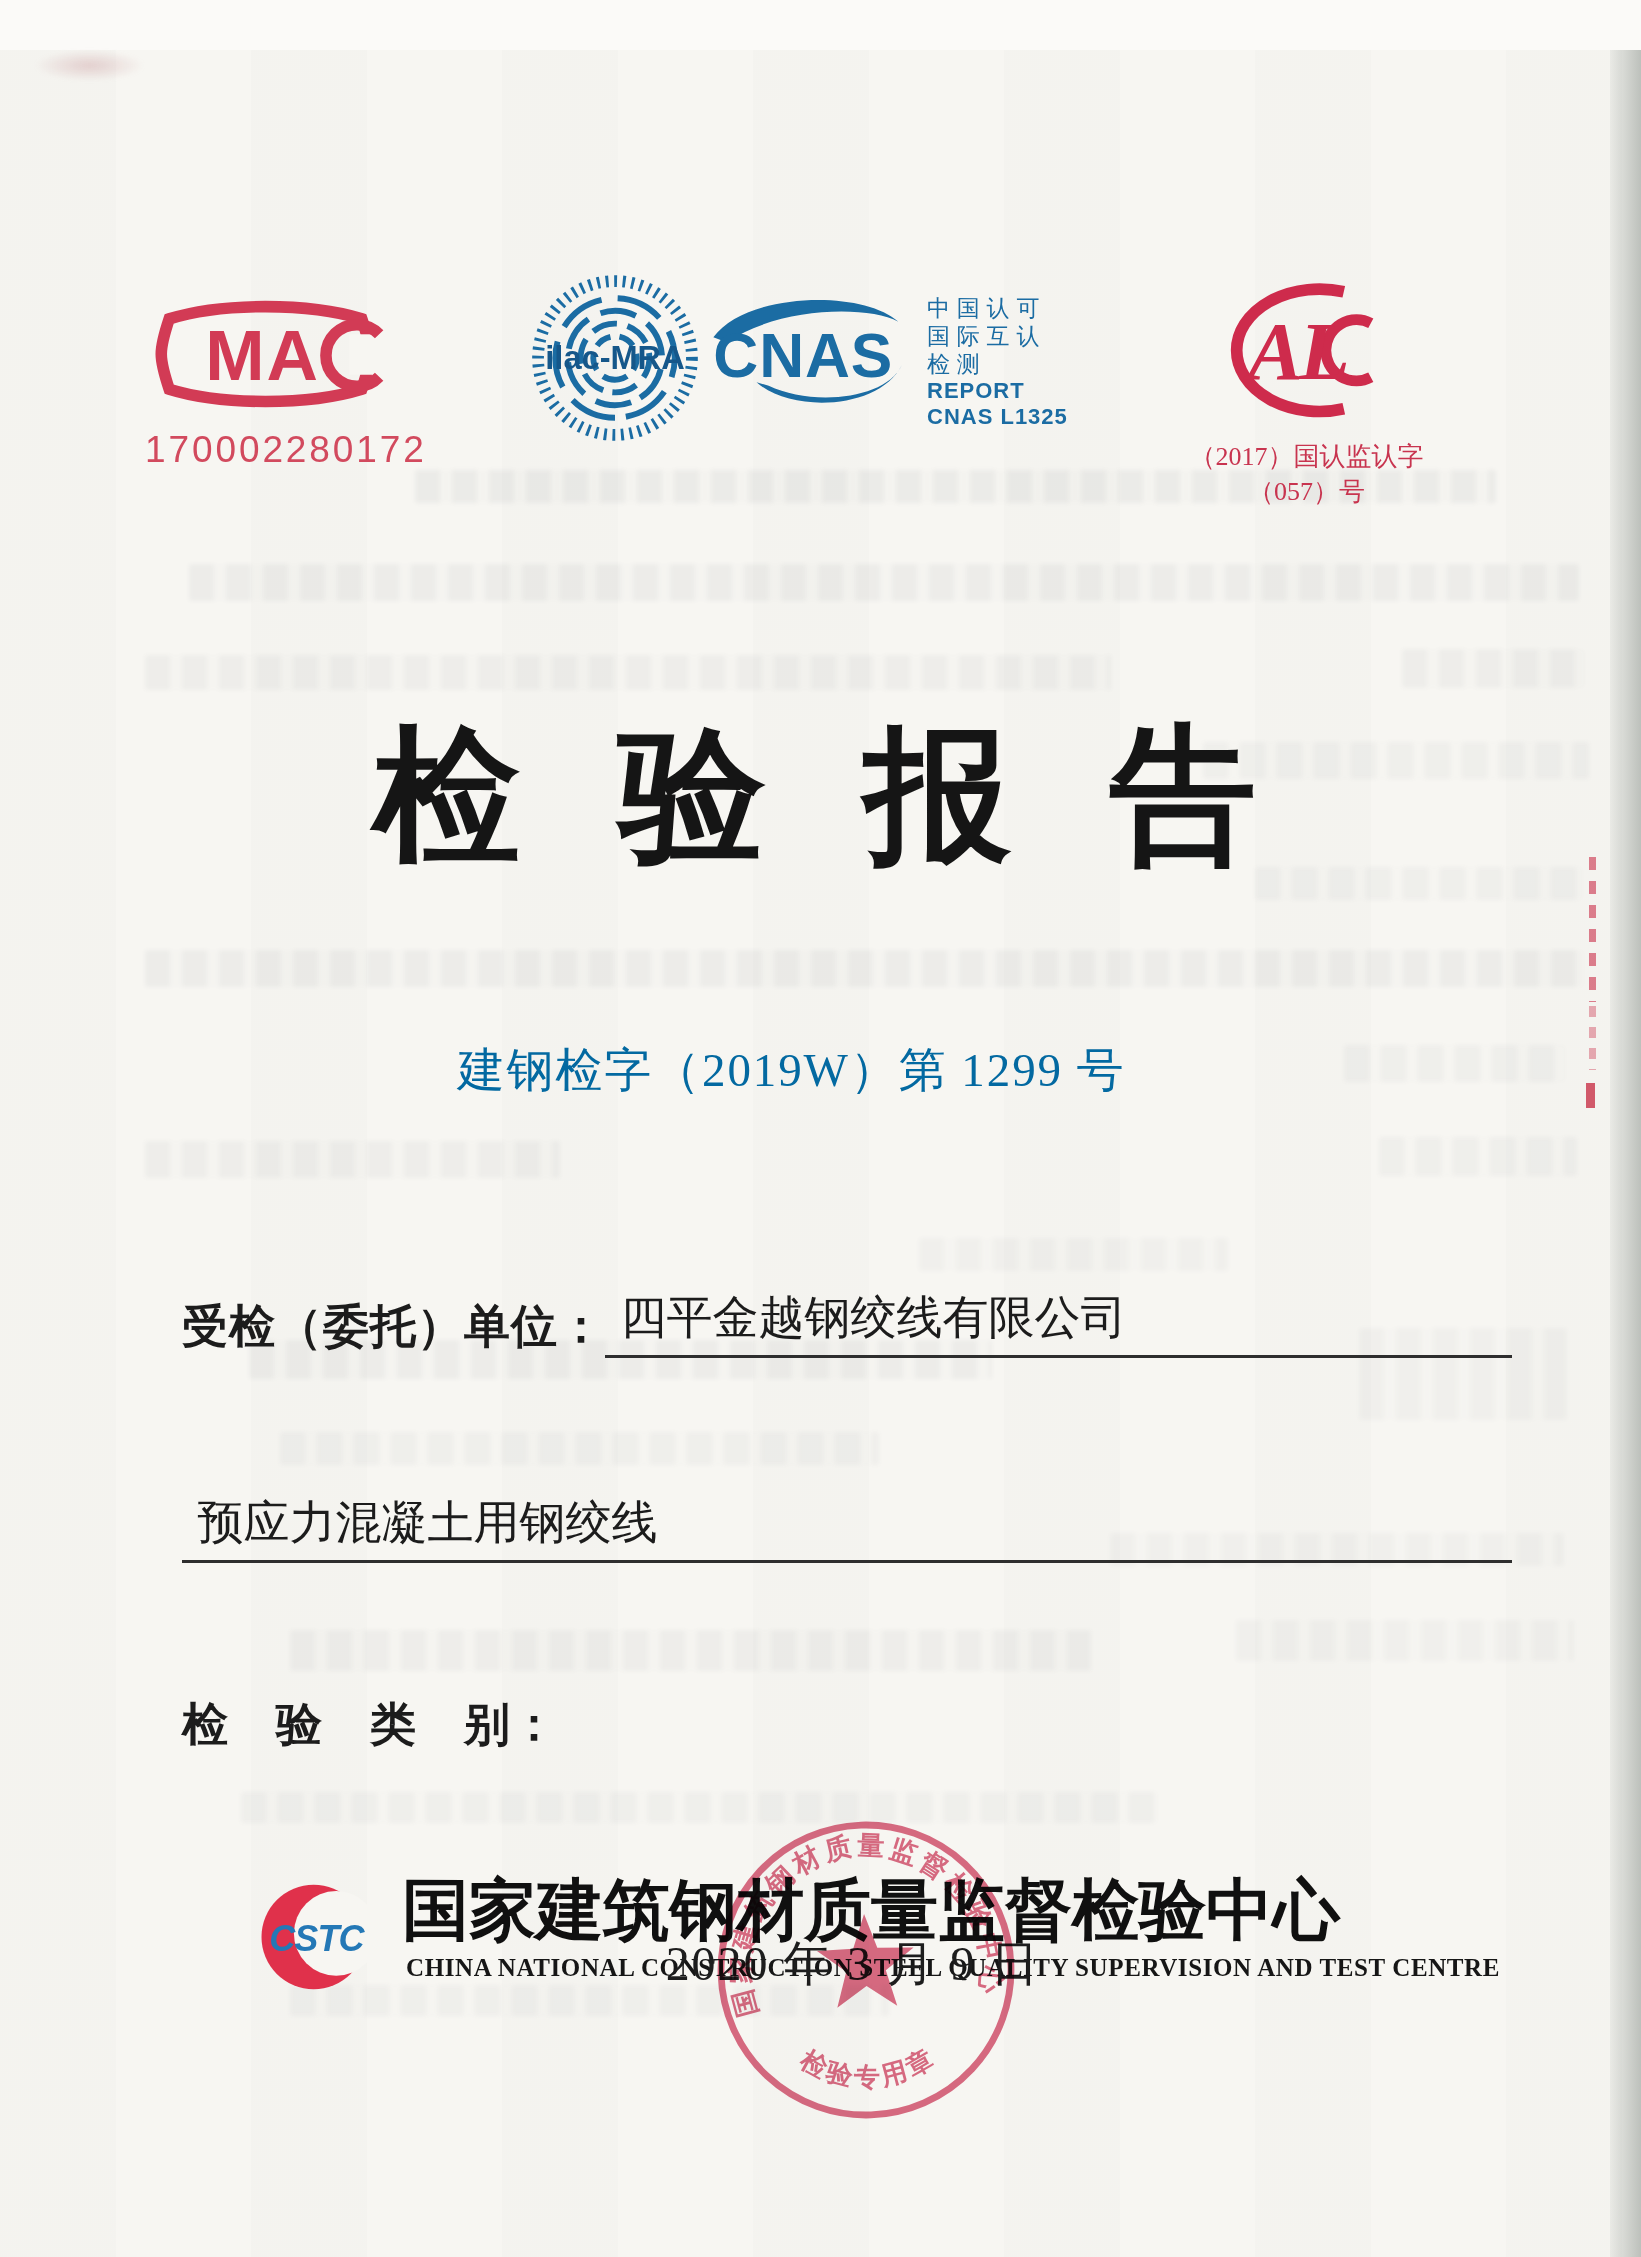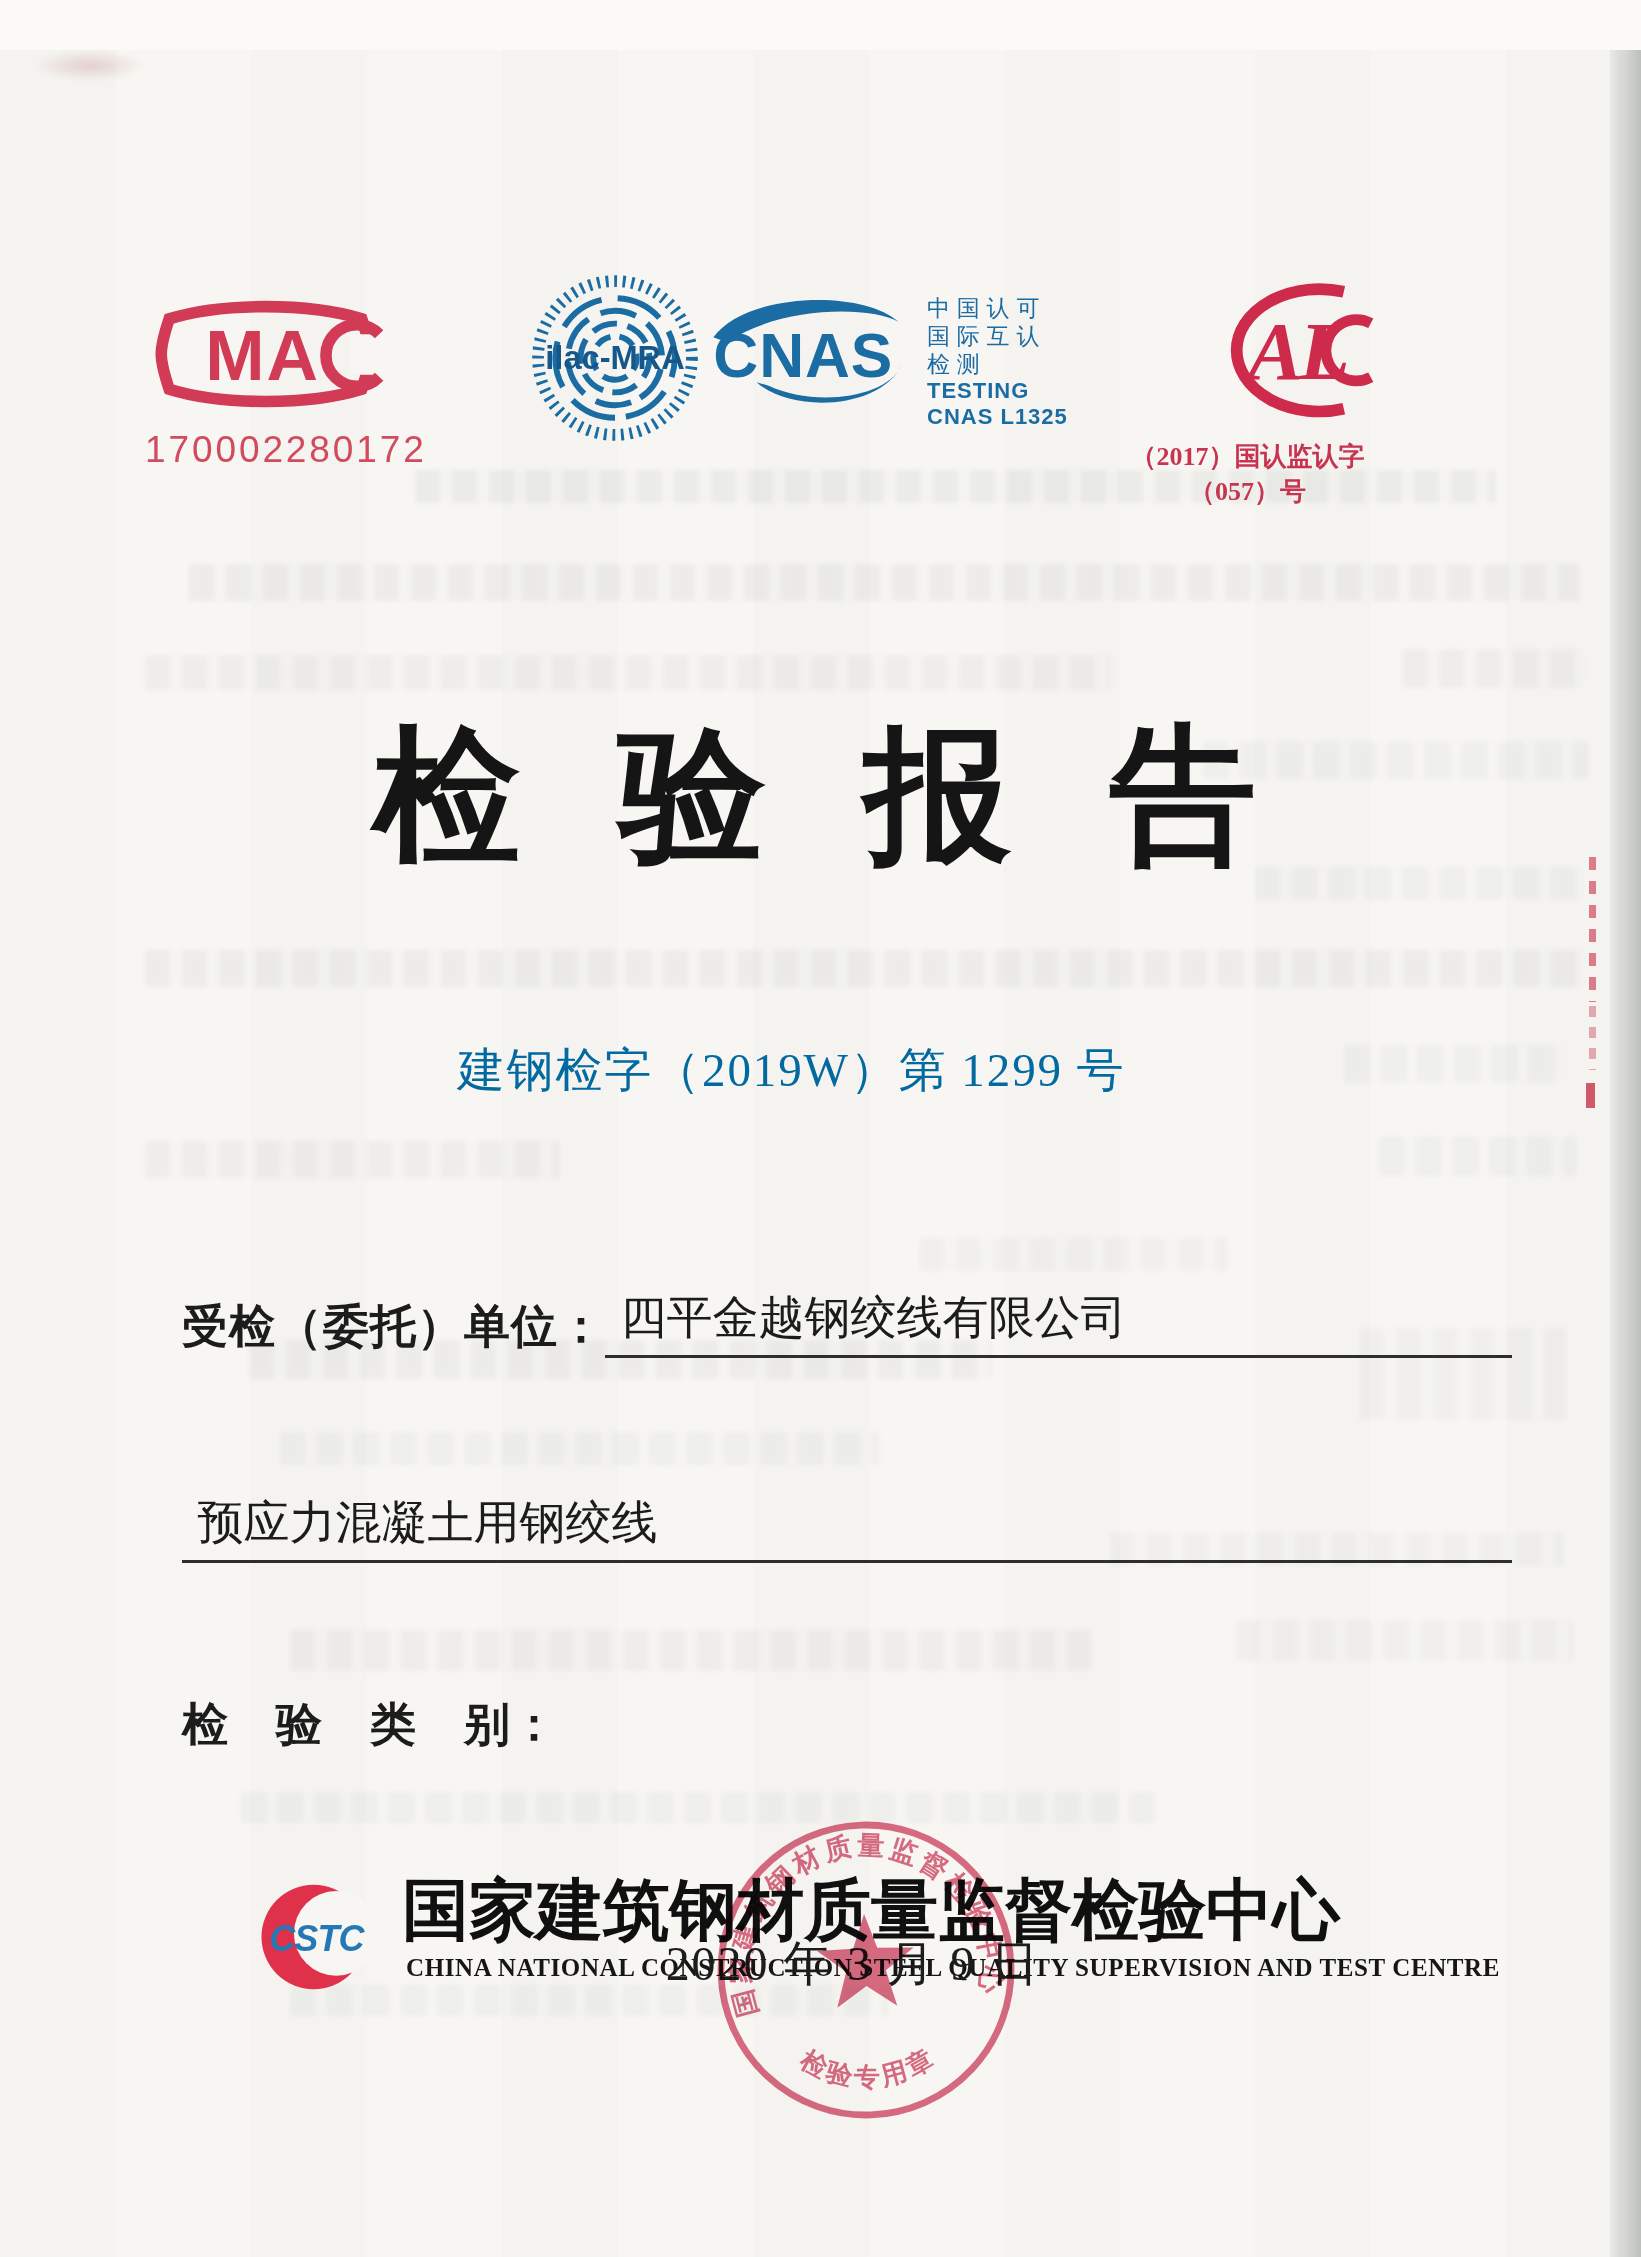--- a/index.html
+++ b/index.html
@@ -27,21 +27,21 @@
   
   .ghost{position:absolute;z-index:0;filter:blur(1.9px);border-radius:2.9px;
     background:repeating-linear-gradient(90deg,rgba(90,95,105,.14) 0 25px,rgba(90,95,105,.03) 25px 37px);}
   
   .abs{position:absolute;z-index:2;}
   .cma-number{left:145px;top:429px;width:241px;text-align:center;font-size:37px;letter-spacing:2.9px;
     color:#d24a5e;font-family:"Liberation Sans","DejaVu Sans",sans-serif;}
   .cnas-caption{left:927px;top:294px;width:183px;color:#1b6ca3;font-family:"Liberation Sans","DejaVu Sans",sans-serif;}
   .cnas-caption .zh{font-size:23px;letter-spacing:6.8px;line-height:28px;}
   .cnas-caption .en{font-size:22px;letter-spacing:1px;line-height:26px;font-weight:bold;}
-  .al-caption{left:1088px;top:439px;width:319px;text-align:center;font-size:26px;font-weight:bold;color:#c8344f;}
+  .al-caption{left:1147px;top:439px;width:319px;text-align:center;font-size:26px;font-weight:normal;color:#c8344f;}
   
   .title-zh{left:0;top:716px;width:1591px;text-align:center;font-size:147px;line-height:1.1;font-weight:bold;
     letter-spacing:17.4px;word-spacing:27px;color:#151515;margin-left:28px;}
   .title-en{left:0;top:875px;width:1591px;text-align:center;font-size:48px;font-weight:bold;
     letter-spacing:9.7px;word-spacing:44px;color:#222;}
   .report-no{left:0;top:1039px;width:1583px;text-align:center;font-size:47px;letter-spacing:1.9px;color:#0369a1;}
   
   .field-row{position:absolute;left:182px;width:1330px;display:flex;align-items:flex-end;z-index:2;}
   .row1{top:1287px;} .row2{top:1492px;} .row3{top:1694px;gap:13px;}
   .field-label{font-size:46px;font-weight:bold;white-space:nowrap;letter-spacing:1px;color:#1c1c1c;}
@@ -108,21 +108,21 @@
   <svg class="abs" style="left:701px;top:282px;width:208px;height:147px" viewBox="0 0 240 170">
     <path d="M14,64 C52,12 186,8 228,46 C190,26 86,30 30,70 Z" fill="#1b6ca3"></path>
     <text x="118" y="110" text-anchor="middle" font-size="72" font-weight="bold" fill="#1b6ca3" font-family="'Liberation Sans',sans-serif" letter-spacing="1">CNAS</text>
     <path d="M64,116 C104,152 206,148 232,96 C214,136 128,144 78,120 Z" fill="#1b6ca3"></path>
   </svg>
 
   <div class="abs cnas-caption">
     <div class="zh">中国认可</div>
     <div class="zh">国际互认</div>
     <div class="zh">检测</div>
-    <div class="en">TESTING</div>
+    <div class="en">REPORT</div>
     <div class="en">CNAS L1325</div>
   </div>
 
   <svg class="abs" style="left:1207px;top:276px;width:198px;height:154px" viewBox="0 0 220 170">
     <path d="M152,17 A92,68 0 1 0 152,147" fill="none" stroke="#ce2b4c" stroke-width="13"></path>
     <path d="M182,52 A34,34 0 1 0 182,112" fill="none" stroke="#ce2b4c" stroke-width="12"></path>
     <text x="100" y="114" text-anchor="middle" font-size="92" font-style="italic" font-weight="bold" fill="#ce2b4c" letter-spacing="-4" font-family="'Liberation Serif',serif">AL</text>
   </svg>
   <div class="abs al-caption">（2017）国认监认字（057）号</div>
 

